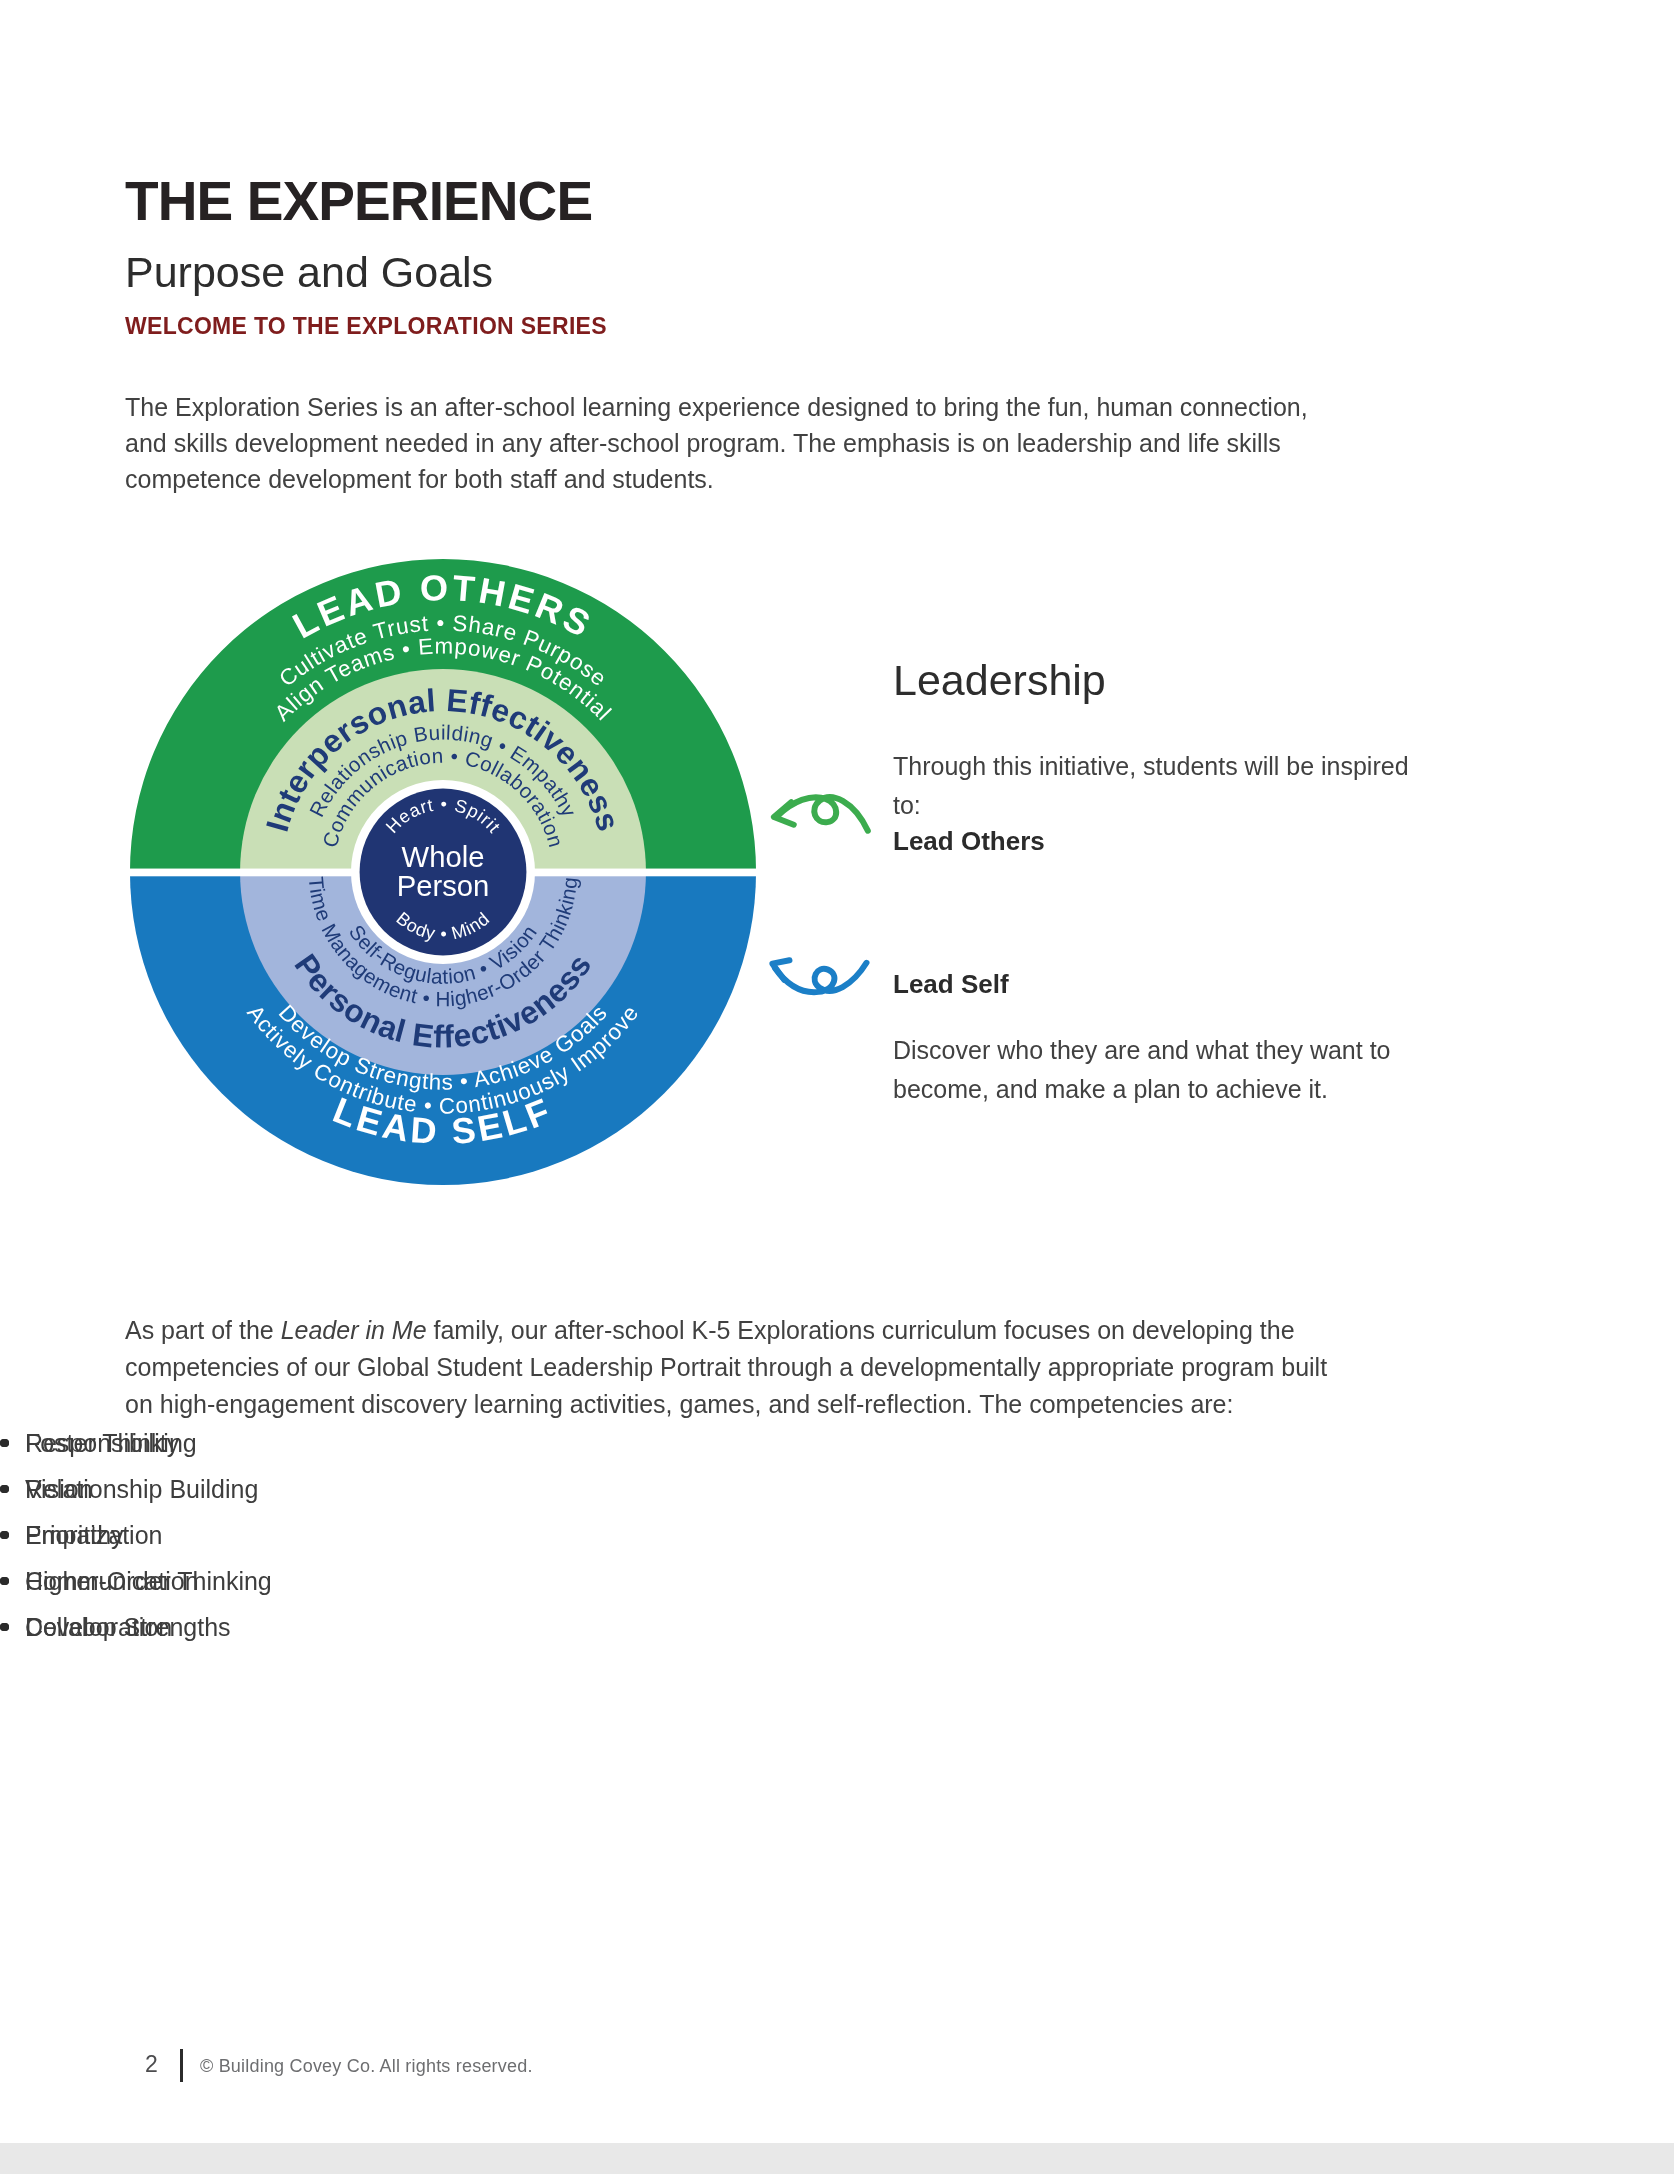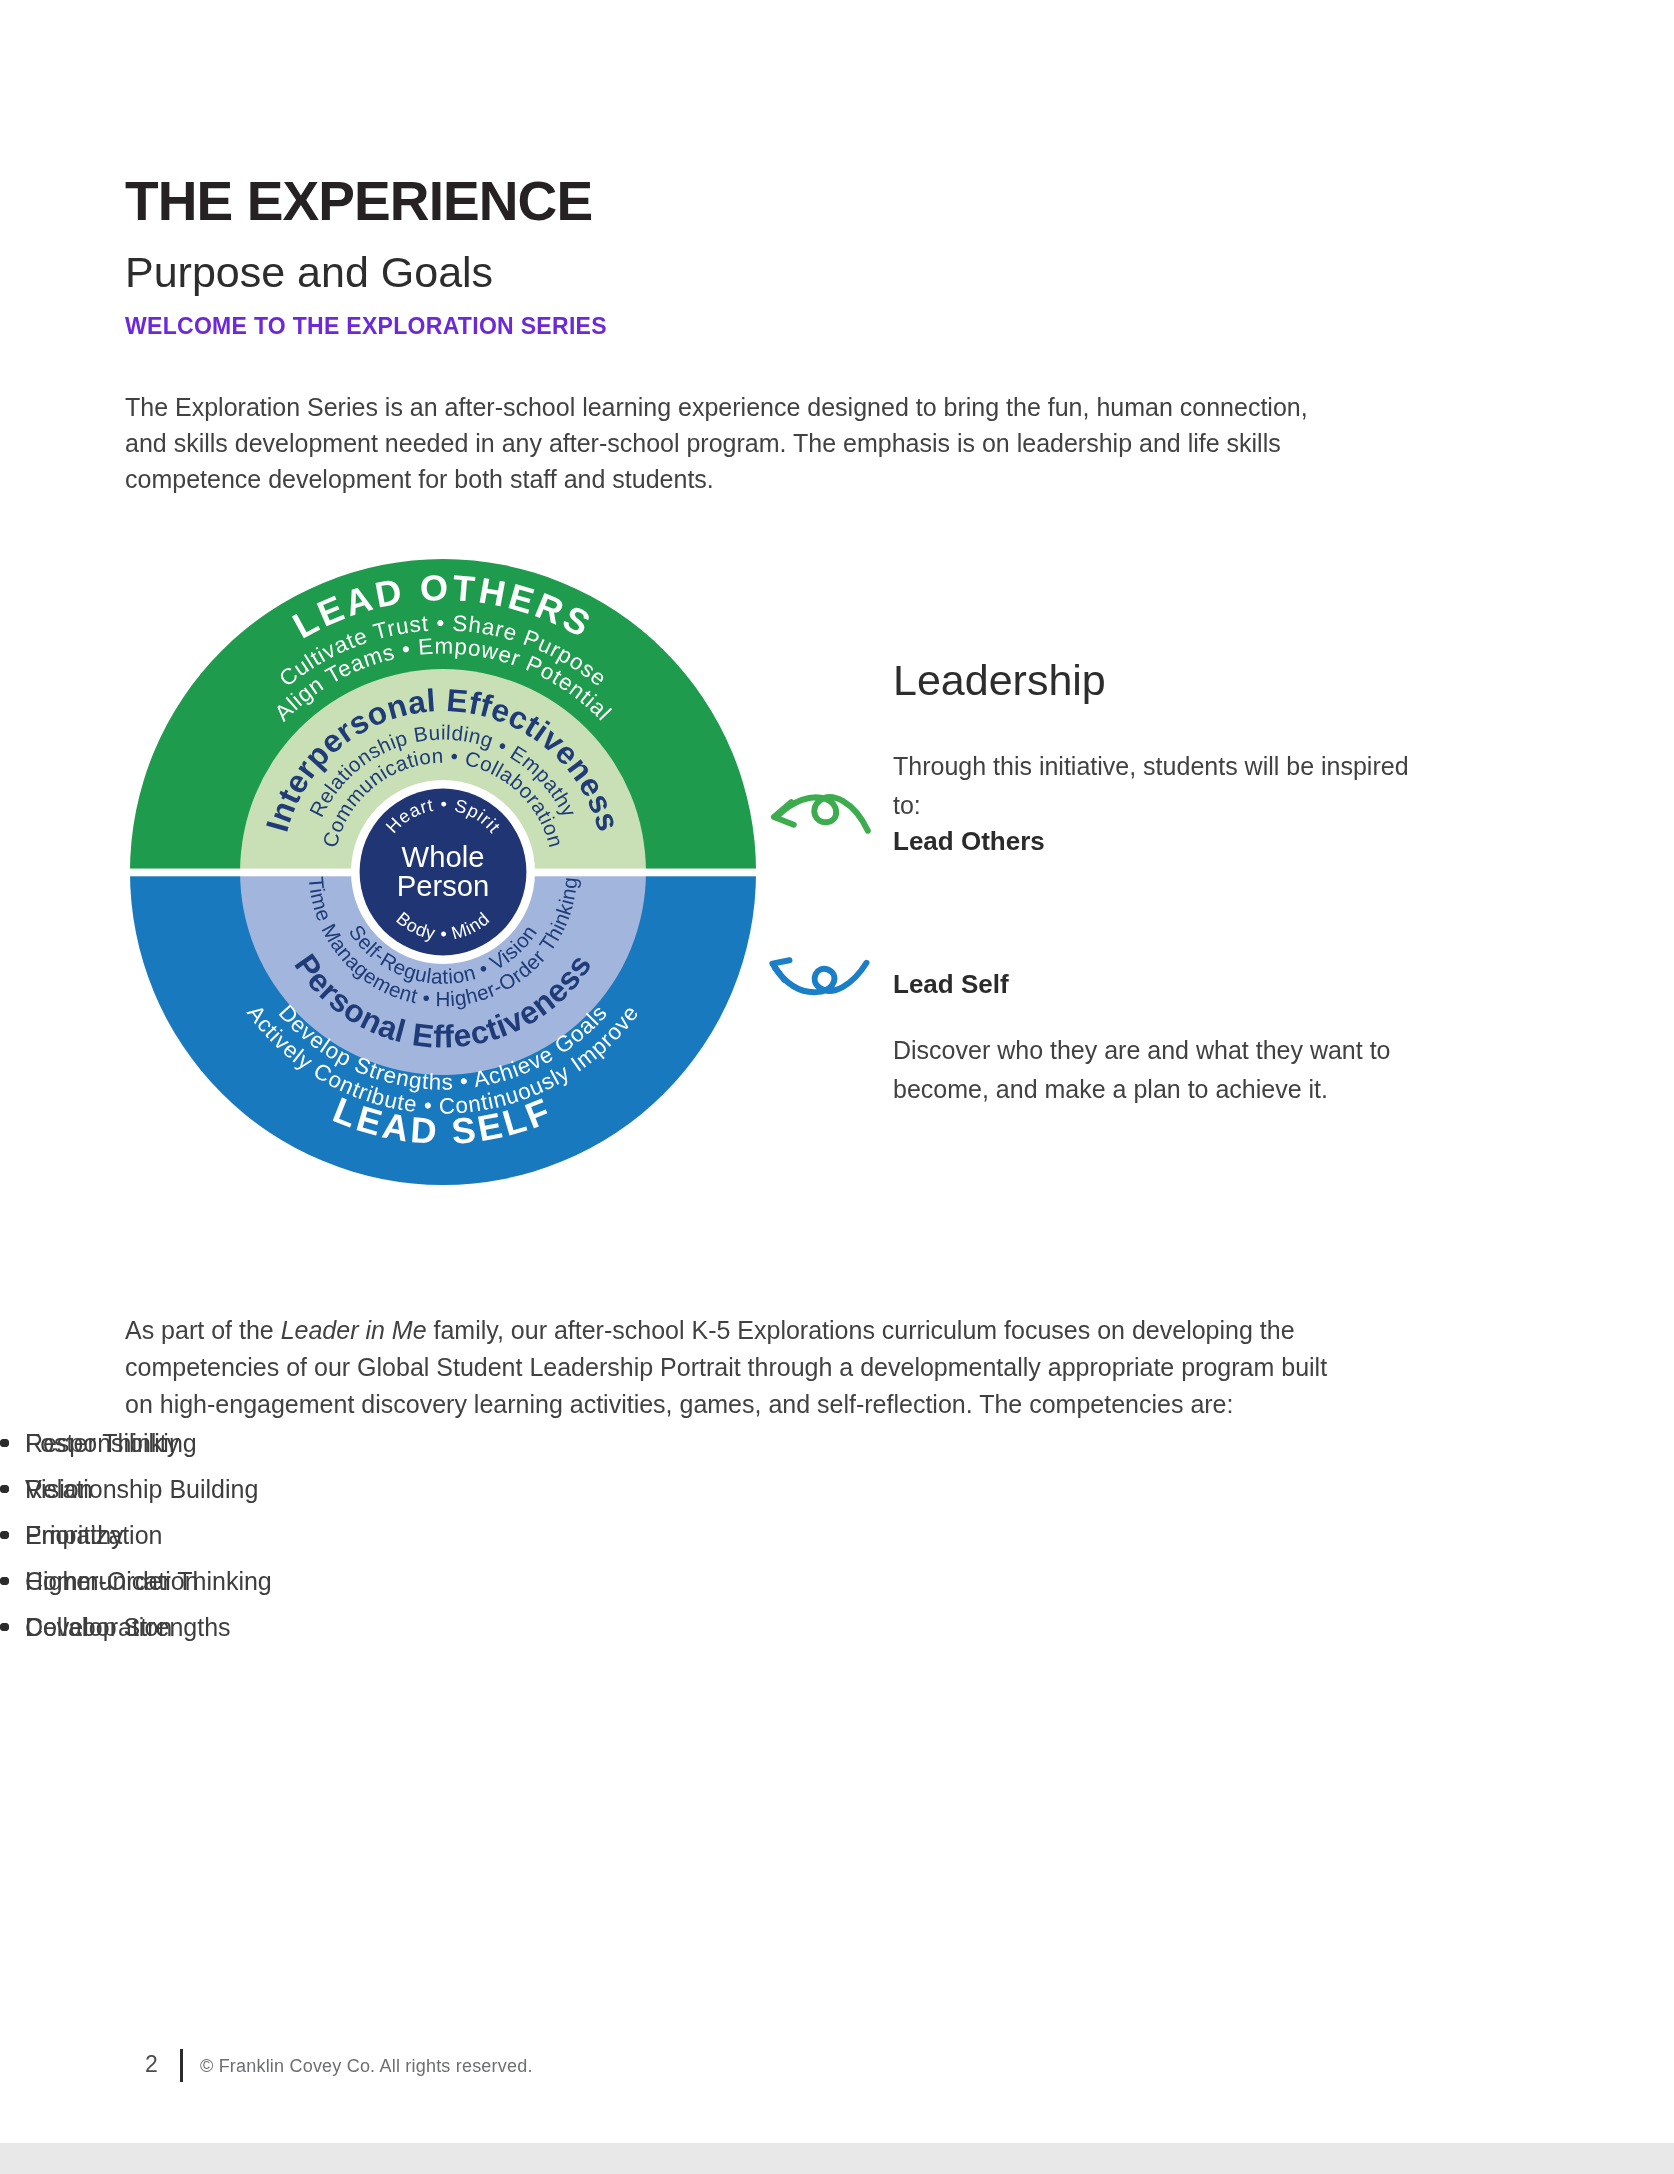--- a/index.html
+++ b/index.html
@@ -1,21 +1,21 @@
 <!DOCTYPE html>
 <html style="font-size:13.8px"><head>
 <meta charset="utf-8">
 <style>
   html,body{margin:0;padding:0;background:#e8e8e8;}
   .page{position:relative;width:1674px;height:2143px;background:#ffffff;overflow:hidden;
         font-family:"Liberation Sans", sans-serif;color:#414141;}
   .abs{position:absolute;}
   .page-title{left:125px;top:169px;font-size:55px;font-weight:900;letter-spacing:-0.9px;color:#262223;}
   .page-subtitle{left:125px;top:248px;font-size:43px;font-weight:300;color:#2d2d2d;}
-  .section-heading{left:125px;top:313px;font-size:23px;font-weight:bold;color:#6d28d9;letter-spacing:0.3px;}
+  .section-heading{left:125px;top:313px;font-size:23px;font-weight:bold;color:#7f1d1d;letter-spacing:0.3px;}
   .body-text{font-size:25px;line-height:36px;color:#414141;white-space:pre-line;margin-top:16px;}
   .intro{left:125px;top:373px;width:1394px;}
   .diagram-svg{left:99px;top:528px;}
   .arrow-svg{position:absolute;}
   .rightcol-h1{left:893px;top:656px;font-size:43px;font-weight:300;color:#2d2d2d;}
   .r-para{left:893px;width:654px;line-height:39px;}
   .r-p1{top:731px;}
   .r-sub{left:893px;font-size:26px;font-weight:bold;color:#2b2b2b;}
   .r-sub1{top:826px;}
   .r-p2{top:872px;}
@@ -164,16 +164,16 @@
         <span class="bullet-label">Communication</span>
       </div>
     <div class="bullet-row">
         <span class="bullet-dot"></span>
         <span class="bullet-label">Collaboration</span>
       </div>
   </div>
 
   <div class="abs footer-num">2</div>
   <div class="abs footer-bar"></div>
-  <div class="abs footer-copy">© Franklin Covey Co. All rights reserved.</div>
+  <div class="abs footer-copy">© Building Covey Co. All rights reserved.</div>
 
 </div>
 
 
 </body></html>

